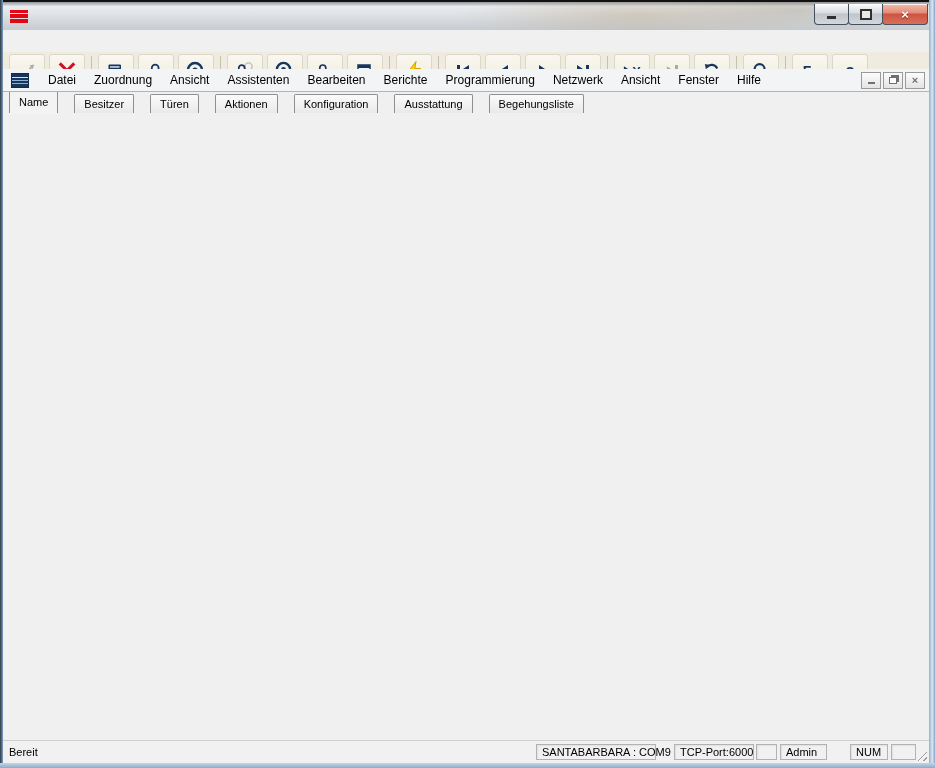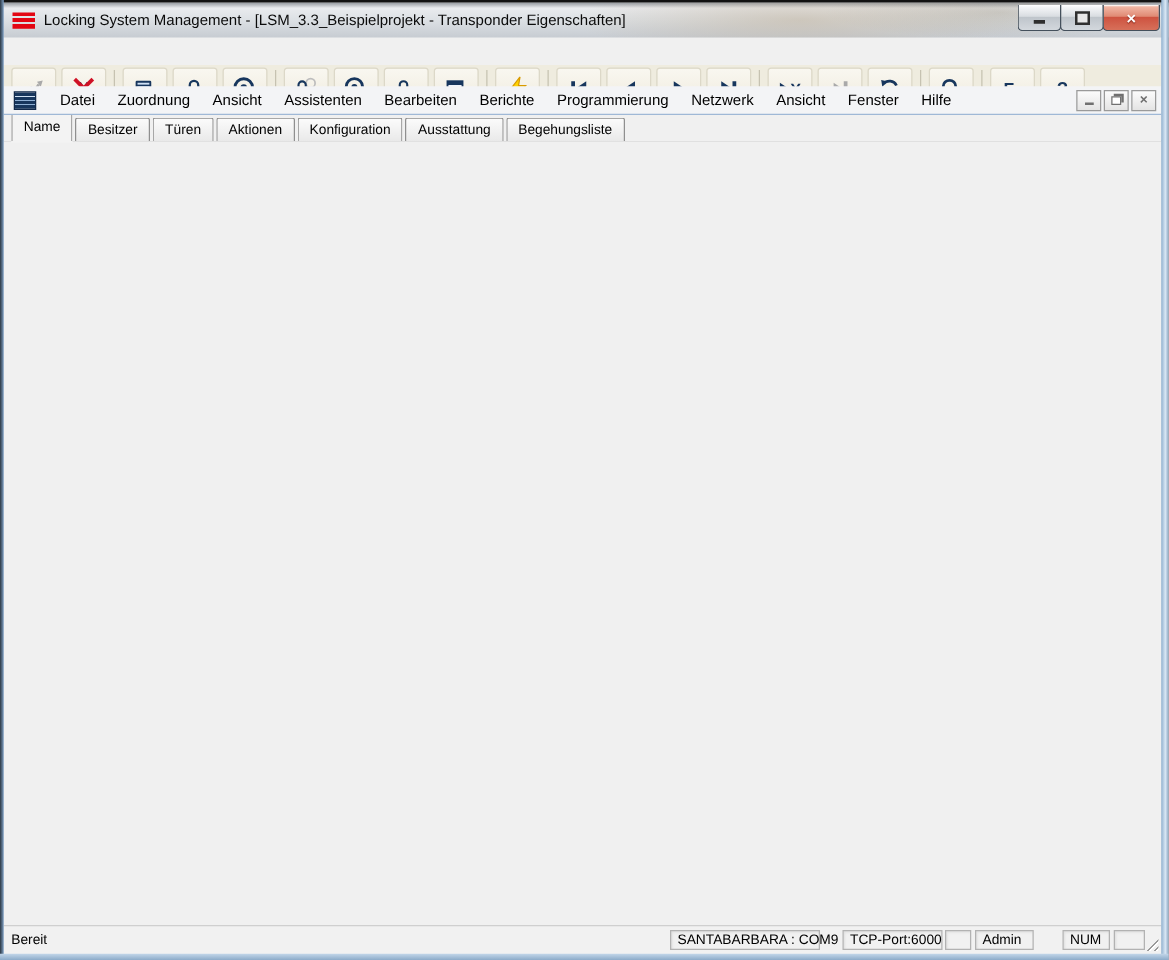--- a/index.html
+++ b/index.html
@@ -53,21 +53,21 @@
   .tri-r{width:0;height:0;border-left:9px solid #17365d;border-top:6px solid transparent;border-bottom:6px solid transparent;}
   .tri-l{width:0;height:0;border-right:9px solid #17365d;border-top:6px solid transparent;border-bottom:6px solid transparent;}
   .bar-v{width:3px;height:13px;background:#17365d;}
   .gray .tri-r{border-left-color:#a9a9a9;}
   .gray .bar-v{background:#a9a9a9;}
   .sm{transform:scale(.8);}
   
   .tabs{position:absolute;left:3px;right:6px;top:90px;height:23px;display:flex;align-items:flex-end;padding-left:6px;background:#f0f0f0;z-index:3;}
   .tabline{position:absolute;left:3px;right:6px;top:112px;height:1px;background:#9b9b9b;z-index:2;}
   .tab{height:18px;padding:0 9px;display:flex;align-items:center;border:1px solid #8f8f8f;border-bottom:none;border-radius:2px 2px 0 0;
-    background:linear-gradient(#fbfbfb,#e9e9e9);margin-right:2px;position:relative;z-index:2;}
+    background:linear-gradient(#fbfbfb,#e9e9e9);margin-right:16px;position:relative;z-index:2;}
   .tab.active{height:22px;background:#f3f3f3;z-index:3;box-shadow:0 1px 0 #f3f3f3;}
   
   .page{position:absolute;left:3px;right:6px;top:113px;height:627px;background:#f0f0f0;z-index:1;}
   .lbl{position:absolute;white-space:nowrap;}
   .tinput,.rofield,.combo,.tarea{position:absolute;background:#fff;border:1px solid #767676;box-shadow:inset 1px 1px 0 rgba(0,0,0,.12);box-sizing:border-box;}
   .tinput .v,.rofield .v,.combo .v{position:absolute;left:4px;top:3px;white-space:nowrap;}
   .rofield{background:#efefef;}
   .combo .drop{position:absolute;right:1px;top:1px;bottom:1px;width:17px;background:linear-gradient(#f8f8f8,#dcdcdc);border-left:1px solid #a9a9a9;display:flex;align-items:center;justify-content:center;}
   .arr{width:0;height:0;border-left:4px solid transparent;border-right:4px solid transparent;border-top:5px solid #303030;}
   .btn{position:absolute;box-sizing:border-box;border:1px solid #8d8d8d;background:linear-gradient(#f8f8f8,#eaeaea 55%,#ddd);
@@ -100,21 +100,20 @@
 </head>
 <body>
 
 <div class="win">
   <div class="b-left"></div>
   <div class="b-right"></div>
   <div class="b-bottom"></div>
 
   <div class="titlebar">
     <div class="title-icon"></div>
-    <div class="title-text">Locking System Management - [LSM_3.3_Beispielprojekt - Transponder Eigenschaften]</div>
     <div class="win-btns">
       <div class="wbtn">
           <span class="g-min"></span>
         </div>
       <div class="wbtn">
           <span class="g-rest"></span>
         </div>
       <div class="wbtn close">
           <span class="g-x">×</span>
         </div>

